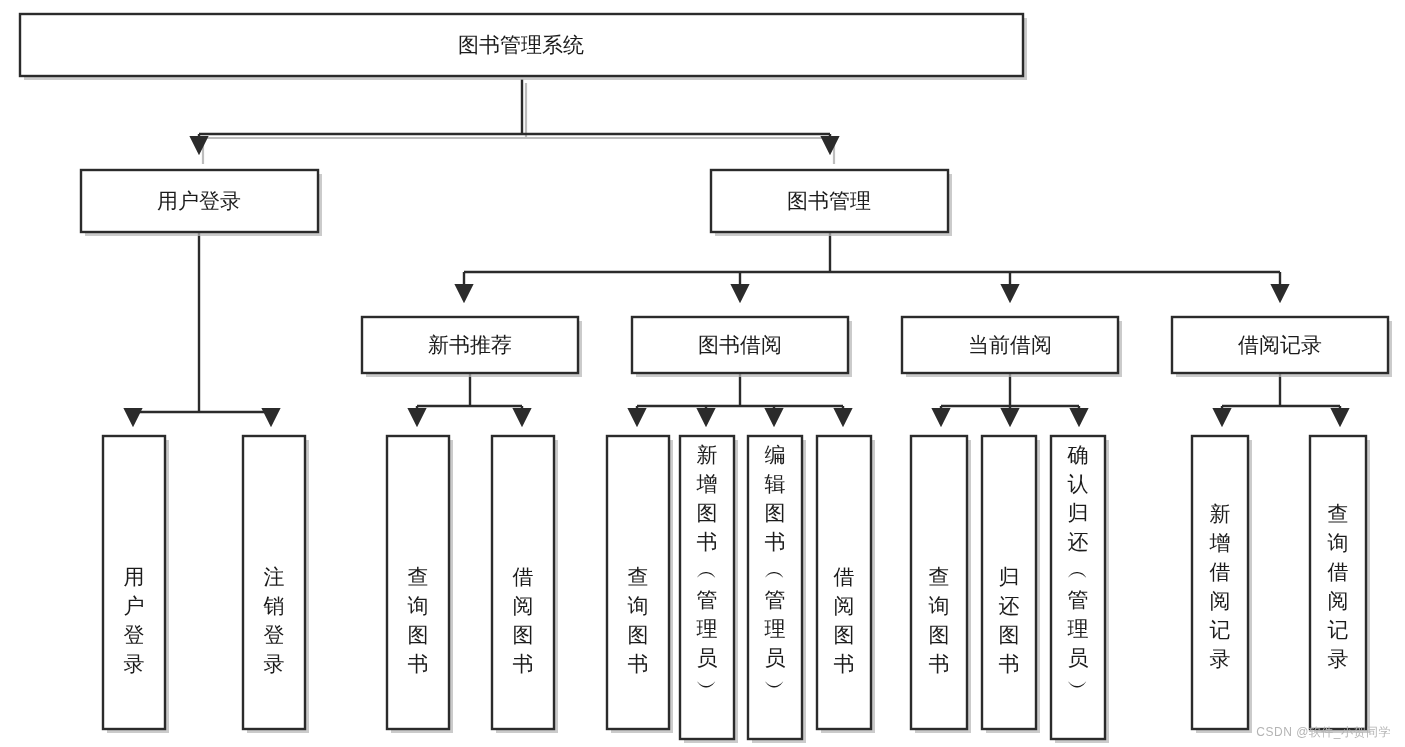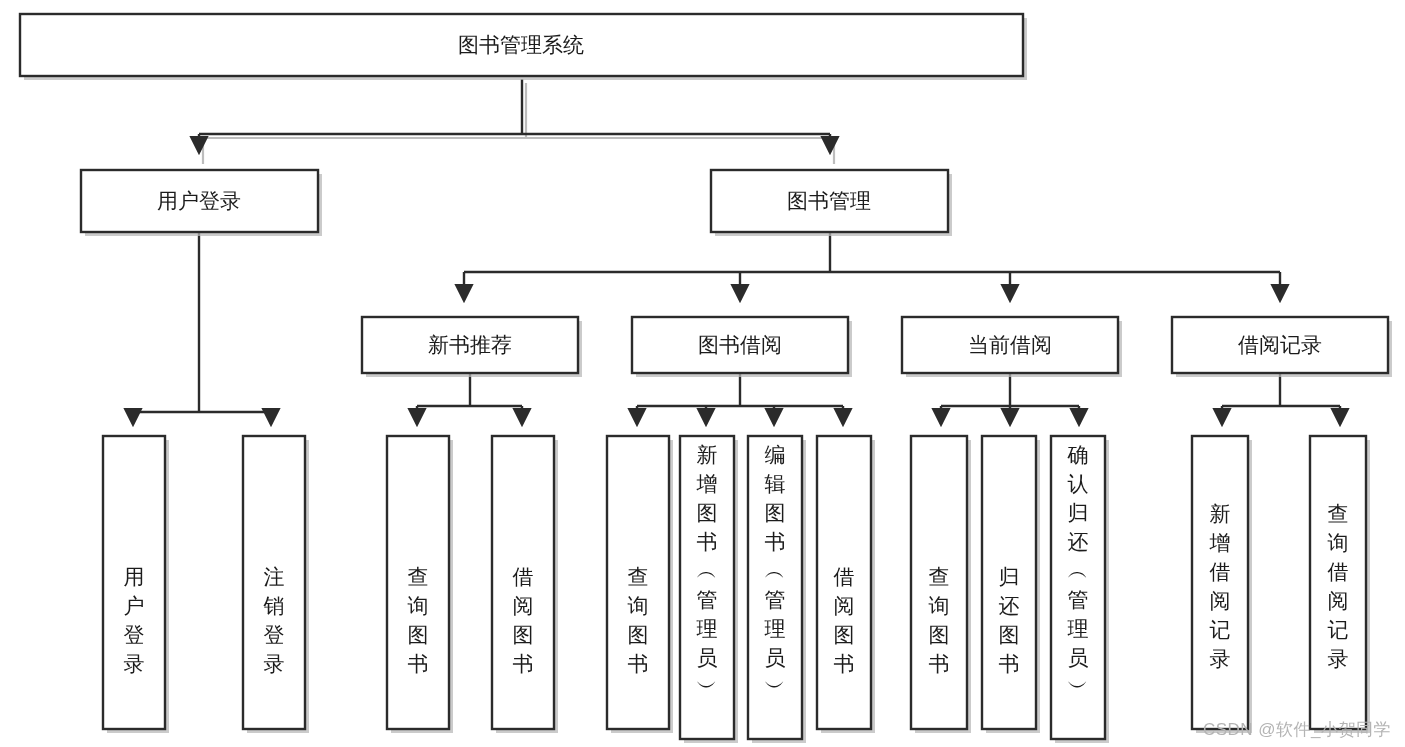--- a/index.html
+++ b/index.html
@@ -60,21 +60,21 @@
     font-family: "Liberation Sans", "DejaVu Sans", sans-serif;
     font-size: 21px;
     fill: #1c1c1c;
     text-anchor: middle;
   }
   .watermark {
     position: absolute;
     right: 14px;
     bottom: 6px;
     font-family: "Liberation Sans", "DejaVu Sans", sans-serif;
-    font-size: 17px;
+    font-size: 12px;
     color: #b4b4b4;
     letter-spacing: .5px;
     white-space: nowrap;
     user-select: none;
   }
 </style>
 </head>
 <body>
 
 <div id="diagram-root">

